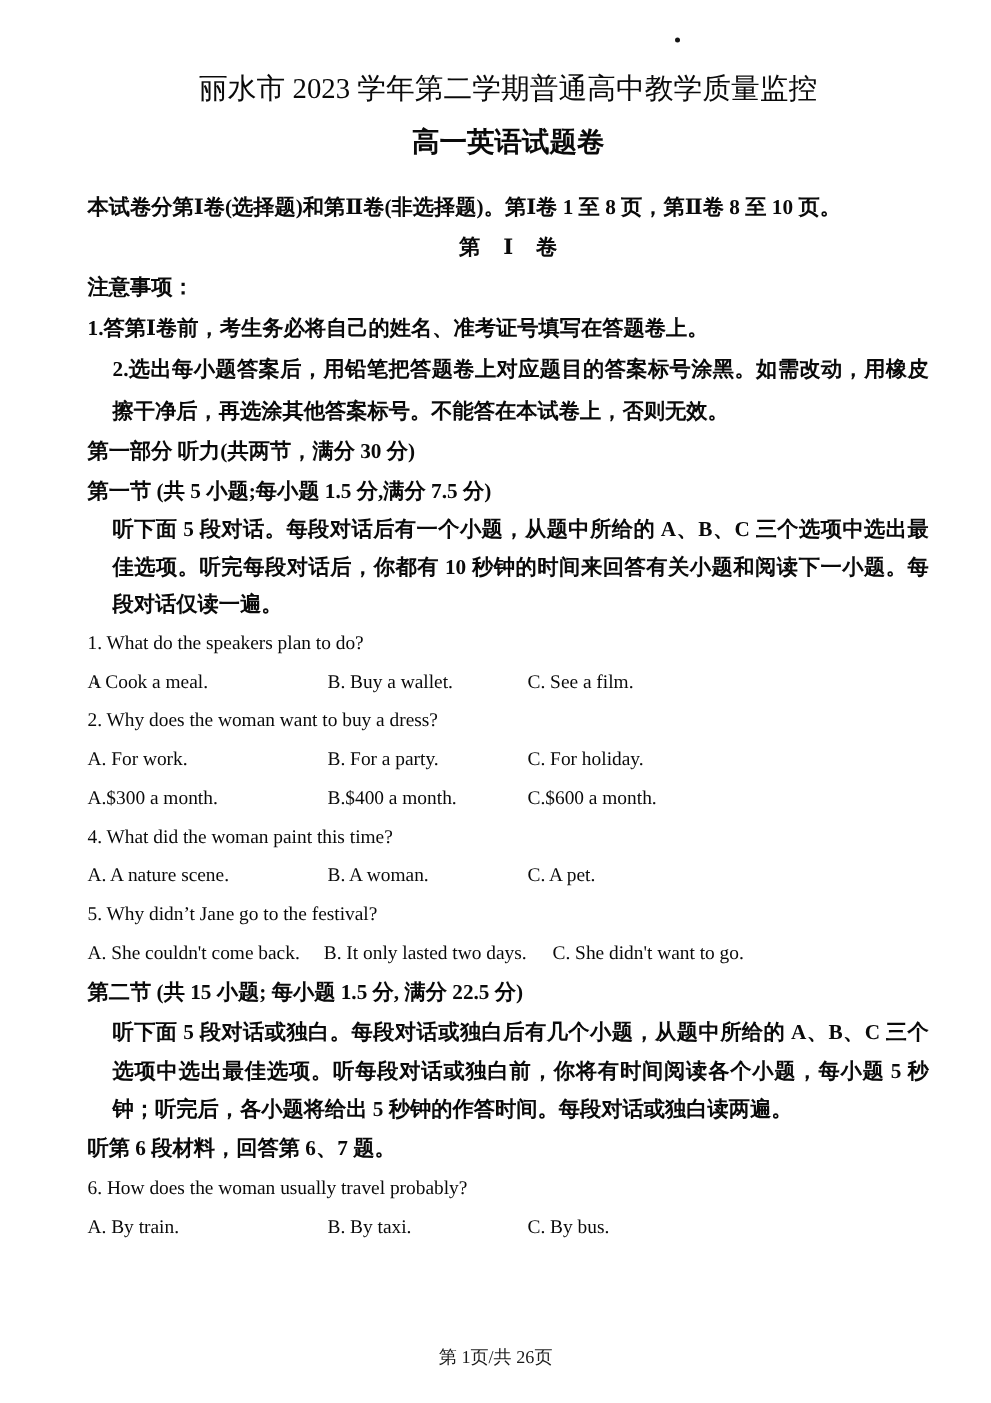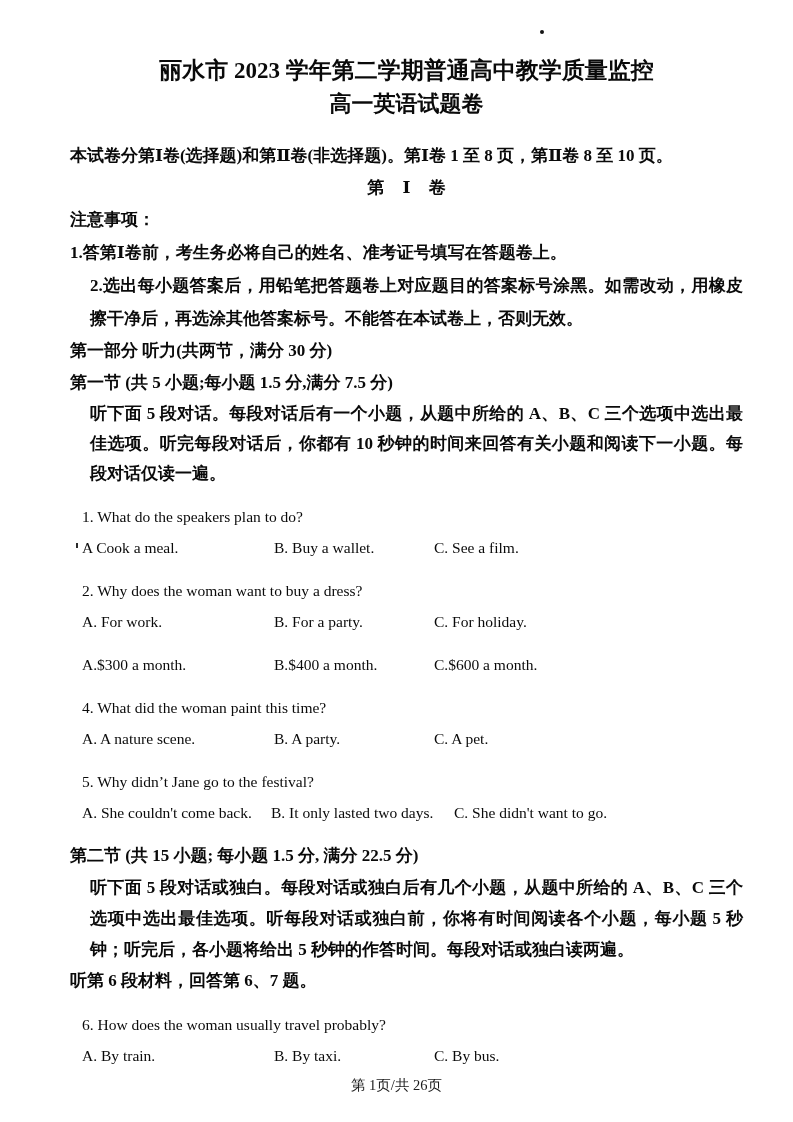--- a/index.html
+++ b/index.html
@@ -9,36 +9,36 @@
     font-family:"Liberation Serif","DejaVu Serif",serif;
     position:relative; overflow:hidden;
   }
   .page {
     position:absolute; inset:0;
     padding:54px 50px 0 70px;
     box-sizing:border-box;
   }
   p, h1, h2 { margin:0; }
   .title {
-    font-size:23px; font-weight:700; text-align:center;
-    line-height:34px; 
+    font-size:23px; font-weight:400; text-align:center;
+    line-height:34px; margin-bottom:10px;
   }
   .subtitle {
     font-size:22px; font-weight:700; text-align:center;
     line-height:32px; margin-bottom:20px;
   }
   .zh { font-size:17px; font-weight:700; line-height:32px; }
   .intro { line-height:32px; }
   .volume { text-align:center; word-spacing:14px; }
   .note { line-height:33px; }
   .just { text-align:justify;margin-left:20px; }
   .s1-instr { line-height:30px; }
   .s2-instr { line-height:31px; }
   .en { font-size:15.5px; font-weight:400; line-height:31px; }
-  .q-block { margin:12px; }
+  .q-block { margin:0; }
   .opts {
     display:grid; grid-template-columns:192px 160px 1fr;
     font-size:15.5px; line-height:31px;
   }
   .opts-5 {
     display:grid; grid-template-columns:176px 170px 1fr;
     font-size:15.5px; line-height:31px;gap:13px;
   }
   .opt { white-space:nowrap; }
   .footer {
@@ -99,21 +99,21 @@
       <span class="opt">A.$300 a month.</span>
       <span class="opt">B.$400 a month.</span>
       <span class="opt">C.$600 a month.</span>
     </div>
   </div>
 
   <div class="q-block">
     <p class="en">4. What did the woman paint this time?</p>
     <div class="opts">
       <span class="opt">A. A nature scene.</span>
-      <span class="opt">B. A party.</span>
+      <span class="opt">B. A woman.</span>
       <span class="opt">C. A pet.</span>
     </div>
   </div>
 
   <div class="q-block">
     <p class="en">5. Why didn’t Jane go to the festival?</p>
     <div class="opts-5">
       <span class="opt">A. She couldn't come back.</span>
       <span class="opt">B. It only lasted two days.</span>
       <span class="opt">C. She didn't want to go.</span>

